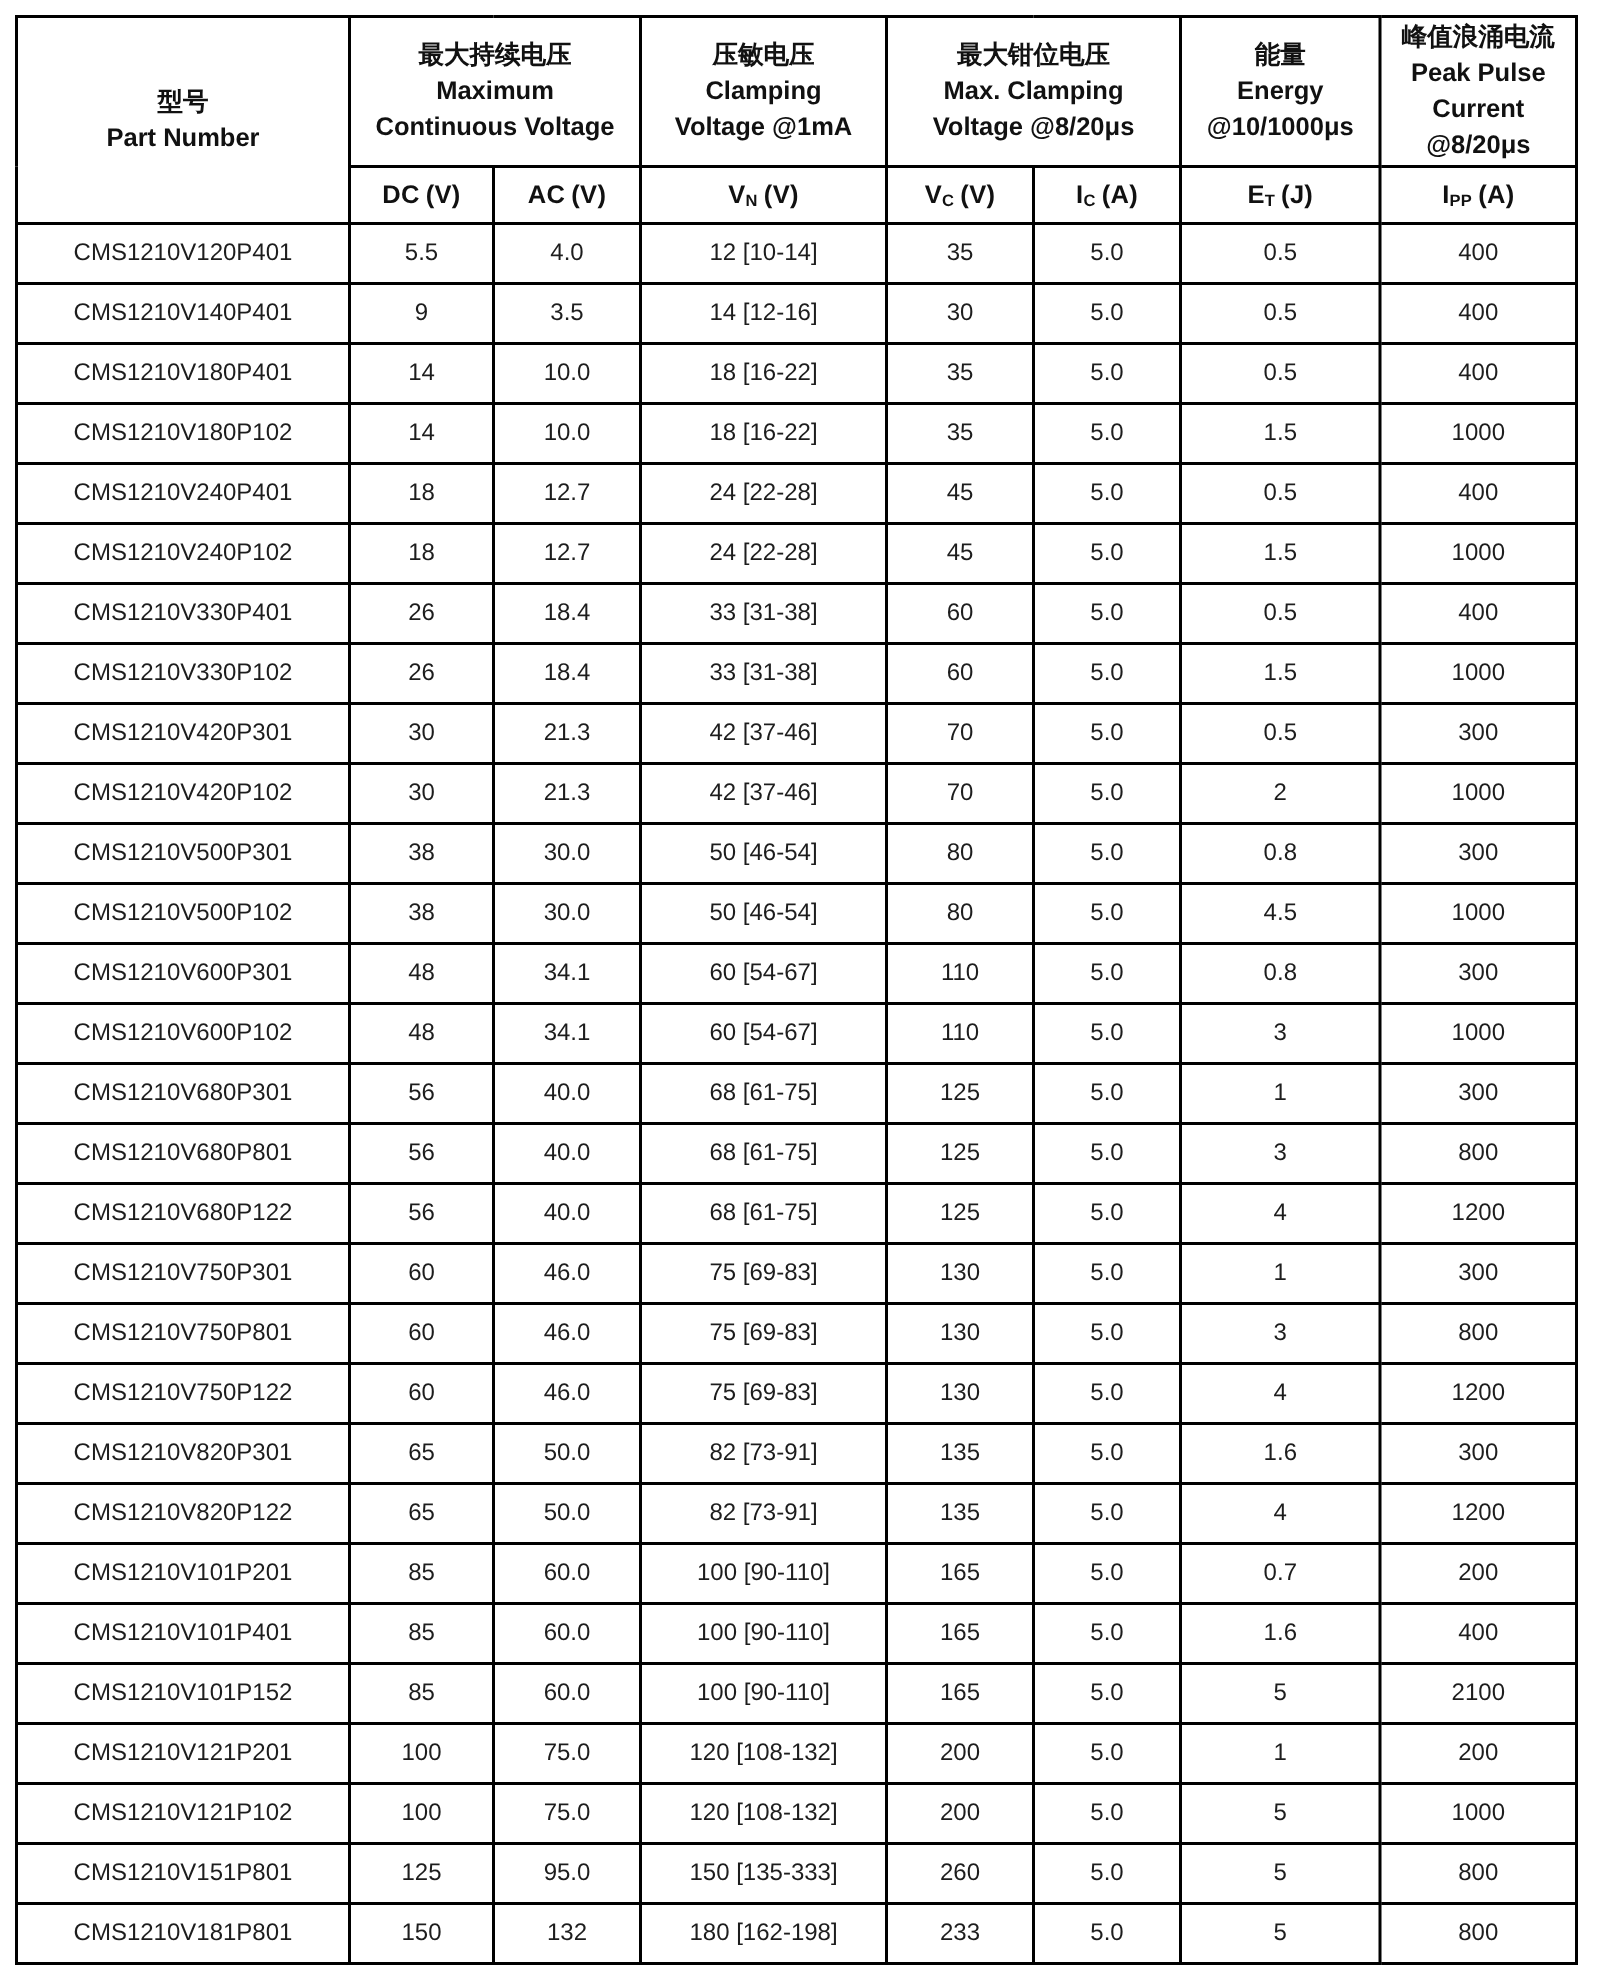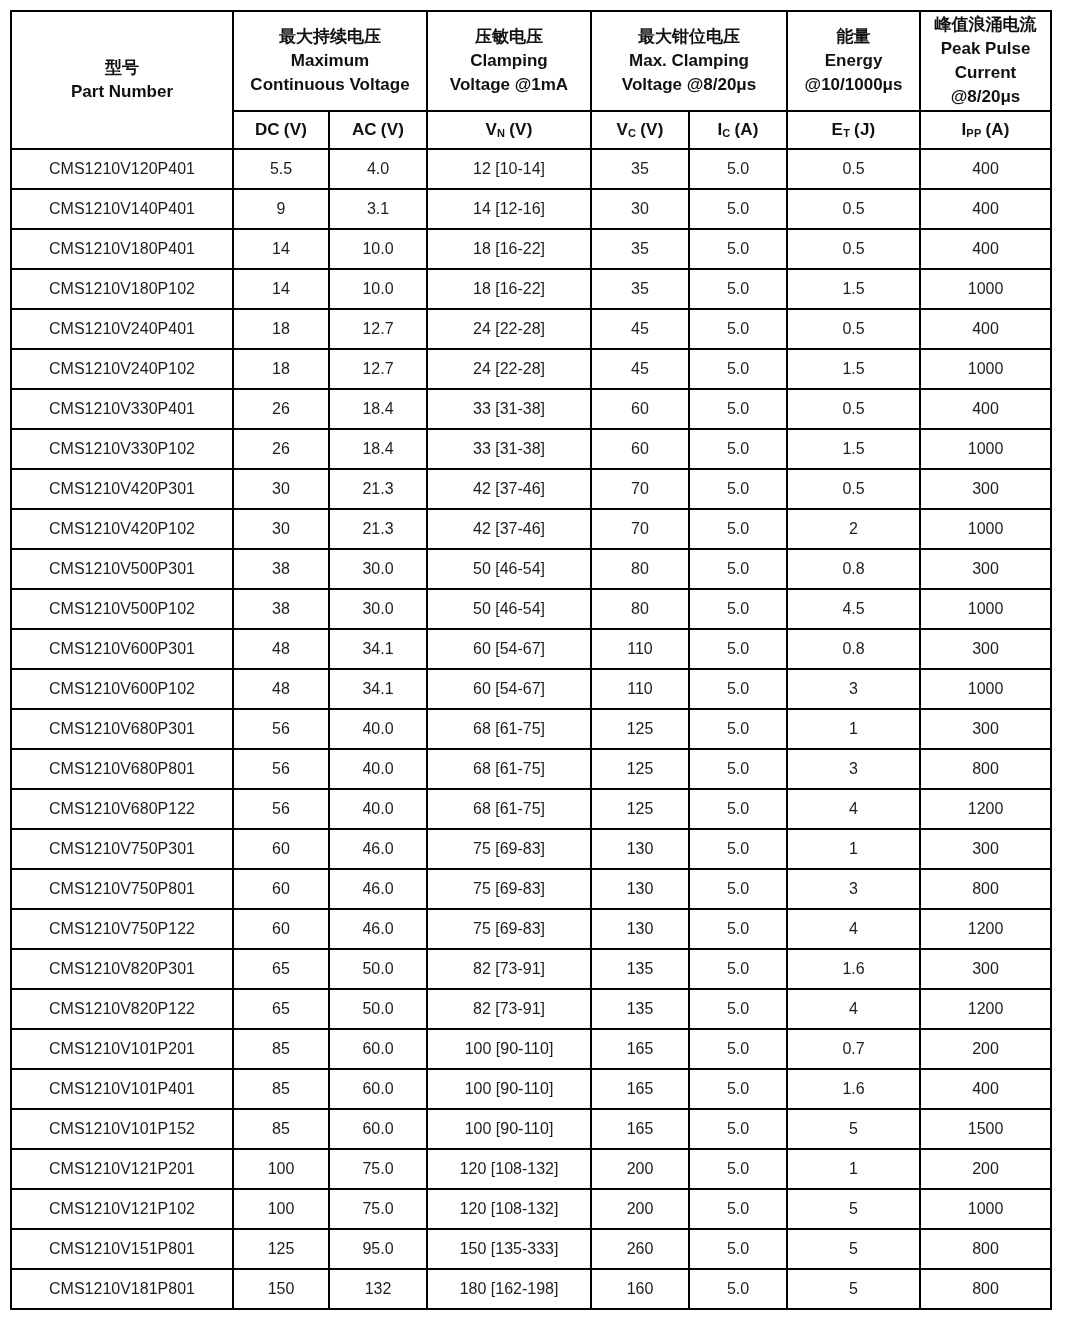--- a/index.html
+++ b/index.html
@@ -113,21 +113,21 @@
           <td>4.0</td>
           <td>12 [10-14]</td>
           <td>35</td>
           <td>5.0</td>
           <td>0.5</td>
           <td>400</td>
         </tr>
         <tr>
           <td>CMS1210V140P401</td>
           <td>9</td>
-          <td>3.1</td>
+          <td>3.5</td>
           <td>14 [12-16]</td>
           <td>30</td>
           <td>5.0</td>
           <td>0.5</td>
           <td>400</td>
         </tr>
         <tr>
           <td>CMS1210V180P401</td>
           <td>14</td>
           <td>10.0</td>
@@ -348,21 +348,21 @@
           <td>400</td>
         </tr>
         <tr>
           <td>CMS1210V101P152</td>
           <td>85</td>
           <td>60.0</td>
           <td>100 [90-110]</td>
           <td>165</td>
           <td>5.0</td>
           <td>5</td>
-          <td>1500</td>
+          <td>2100</td>
         </tr>
         <tr>
           <td>CMS1210V121P201</td>
           <td>100</td>
           <td>75.0</td>
           <td>120 [108-132]</td>
           <td>200</td>
           <td>5.0</td>
           <td>1</td>
           <td>200</td>
@@ -385,20 +385,20 @@
           <td>260</td>
           <td>5.0</td>
           <td>5</td>
           <td>800</td>
         </tr>
         <tr>
           <td>CMS1210V181P801</td>
           <td>150</td>
           <td>132</td>
           <td>180 [162-198]</td>
-          <td>160</td>
+          <td>233</td>
           <td>5.0</td>
           <td>5</td>
           <td>800</td>
         </tr>
       </tbody>
   </table>
 </div>
 
 </body></html>

